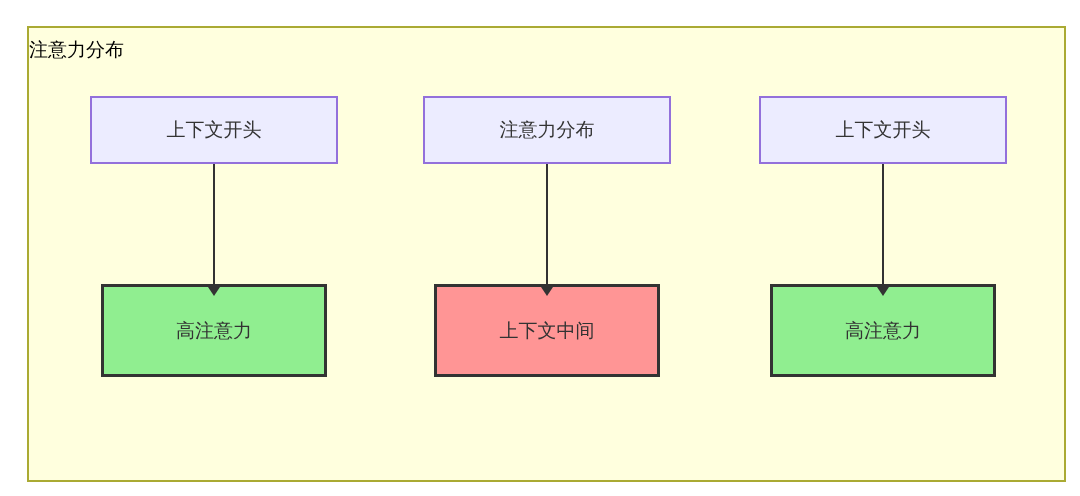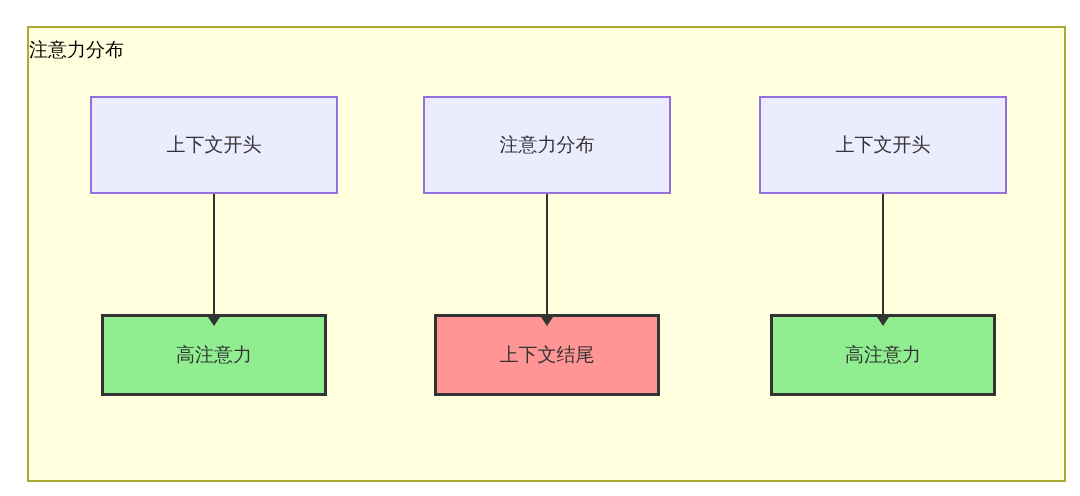--- a/index.html
+++ b/index.html
@@ -44,21 +44,21 @@
     display: flex;
     align-items: center;
     justify-content: center;
     font-size: 19px;
     color: #333333;
     text-align: center;
   }
   .node.source {
     margin-top: 68px;
     width: 248px;
-    height: 98px;
+    height: 68px;
     background: #ECECFF;
     border: 2px solid #9370DB;
   }
   .arrow {
     position: relative;
     width: 2px;
     height: 120px;
     background: #333333;
   }
   .arrow .arrow-head {
@@ -67,21 +67,21 @@
     left: 50%;
     transform: translateX(-50%);
     width: 0;
     height: 0;
     border-left: 8px solid transparent;
     border-right: 8px solid transparent;
     border-top: 12px solid #333333;
   }
   .node.target {
     width: 226px;
-    height: 82px;
+    height: 93px;
     border: 3px solid #333333;
   }
   .node.target.high { background: #90ee90; }
   .node.target.low  { background: #ff9595; }
 </style>
 </head>
 <body>
 
 <div class="diagram">
   <div class="diagram-title">注意力分布</div>
@@ -92,21 +92,21 @@
       <div class="arrow-head"></div>
     </div>
     <div class="node target high">高注意力</div>
   </div>
 
   <div class="flow-column col-1">
     <div class="node source">注意力分布</div>
     <div class="arrow">
       <div class="arrow-head"></div>
     </div>
-    <div class="node target low">上下文结尾</div>
+    <div class="node target low">上下文中间</div>
   </div>
 
   <div class="flow-column col-2">
     <div class="node source">上下文开头</div>
     <div class="arrow">
       <div class="arrow-head"></div>
     </div>
     <div class="node target high">高注意力</div>
   </div>
 </div>

